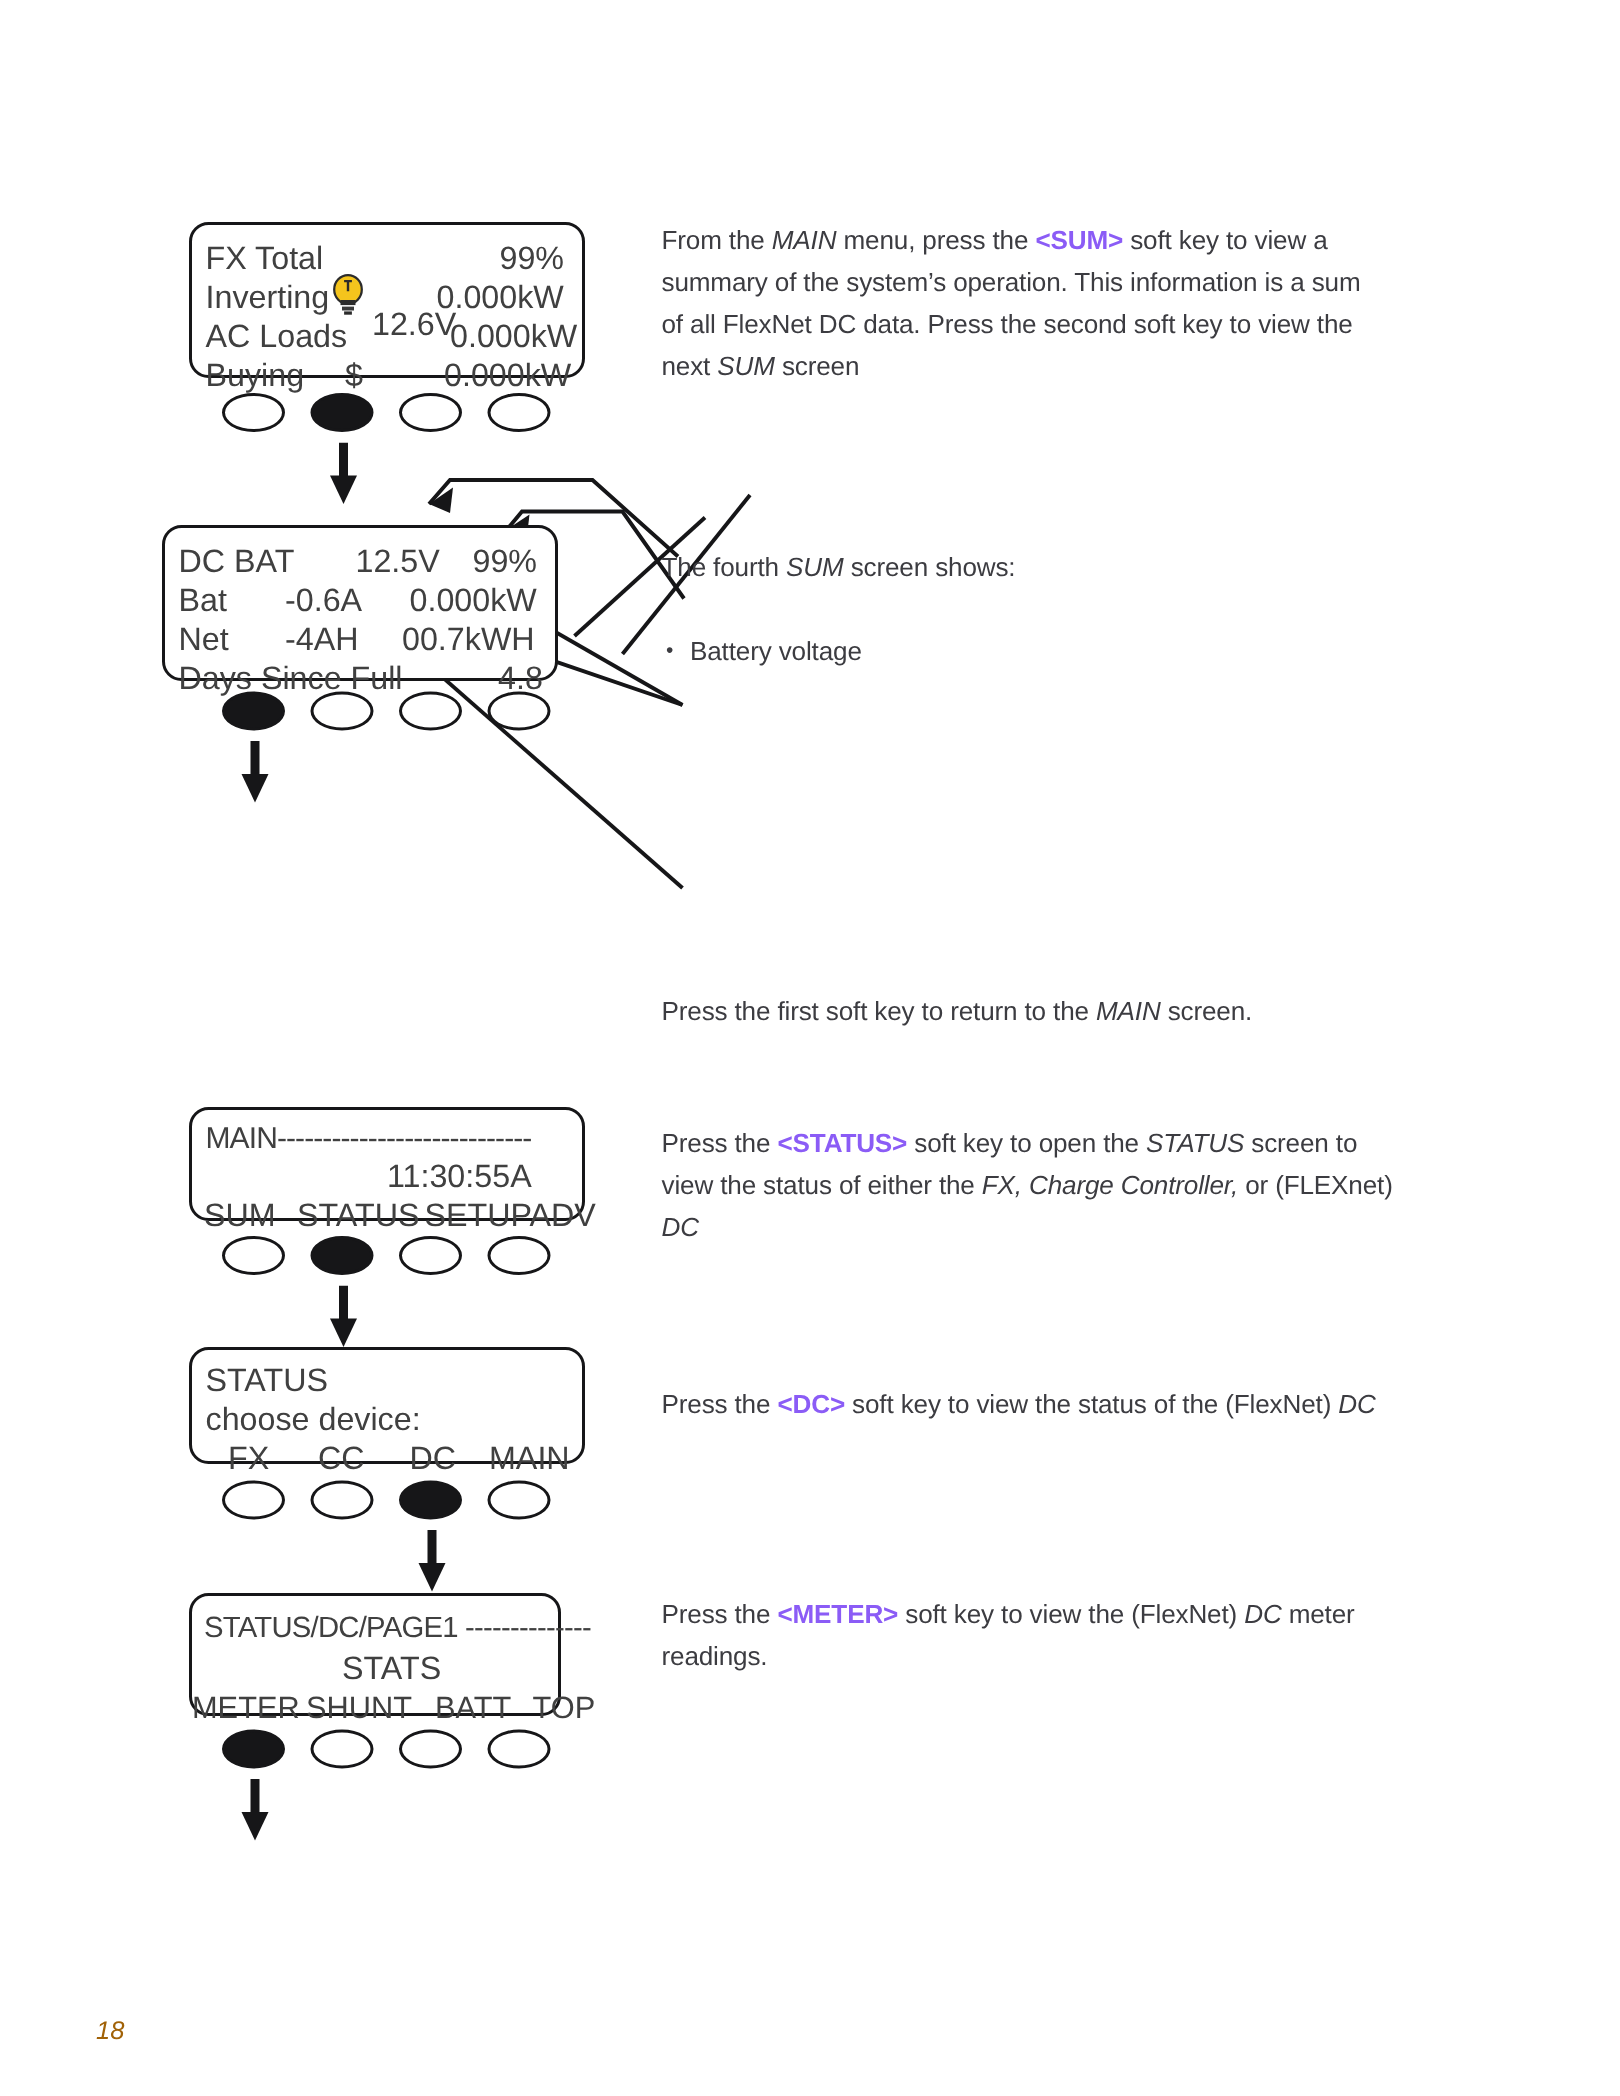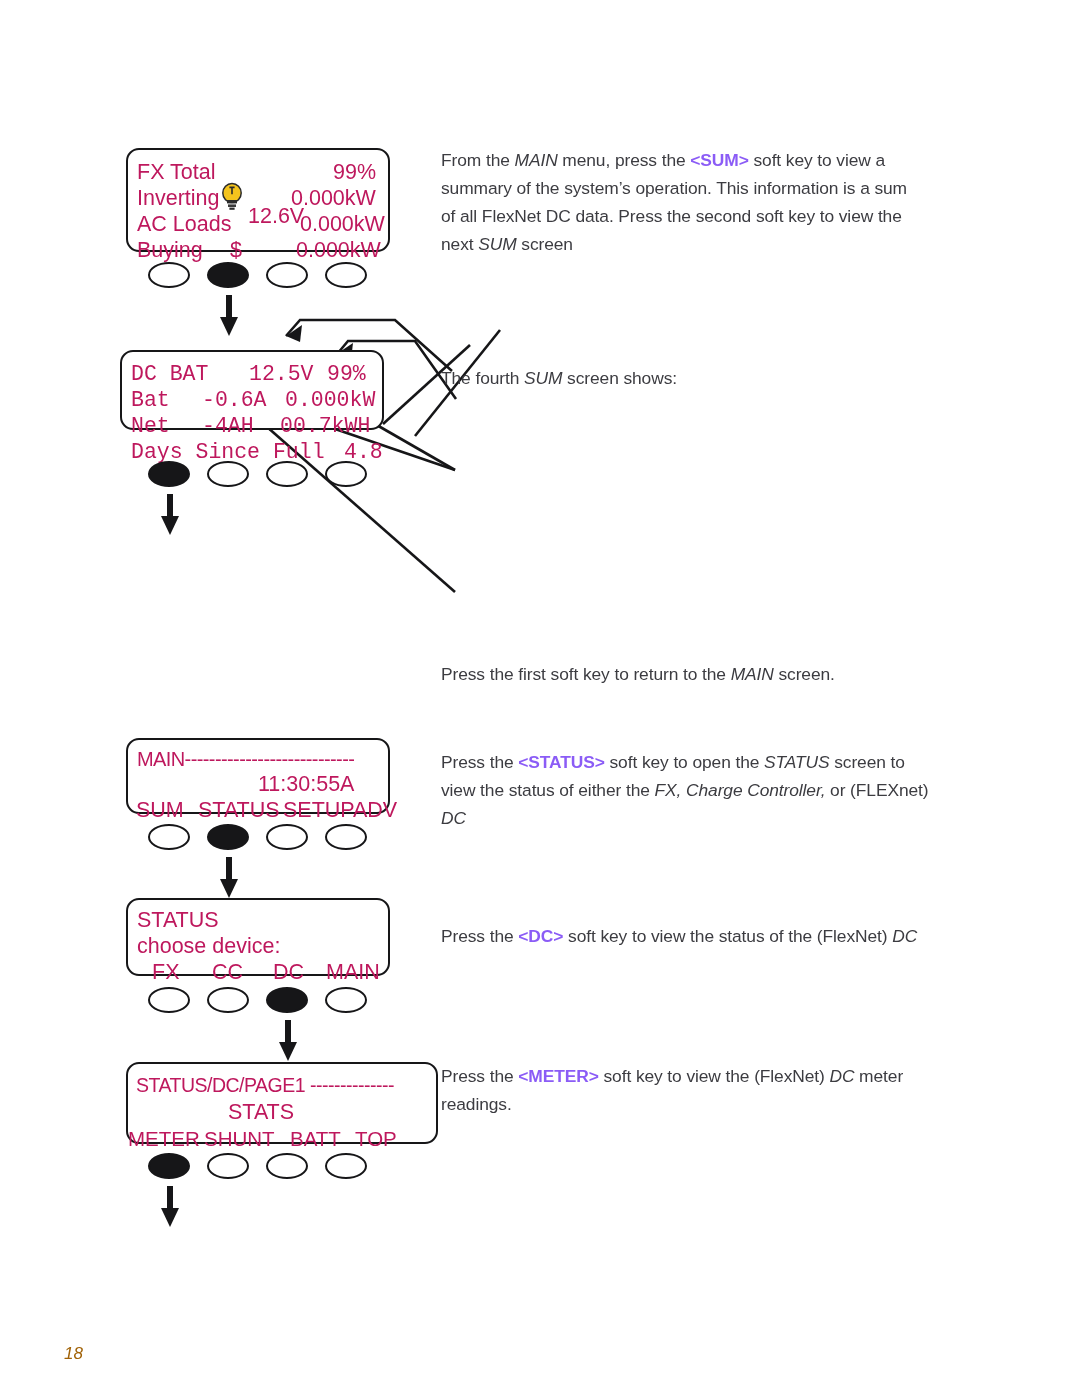--- a/index.html
+++ b/index.html
@@ -48,21 +48,21 @@
   }
 
   
   .lcd {
     position: absolute;
     box-sizing: border-box;
     border: 2.2px solid #161618;
     border-radius: 13px;
     background: #ffffff;
     font-family: "Liberation Sans", sans-serif;
-    color: #be185d;
+    color: #404040;
   }
   .lcd-row {
     position: absolute;
     white-space: pre;
     font-size: 21.5px;
     line-height: 21.5px;
   }
 
   
   .keyrow {
@@ -172,21 +172,21 @@
   <div class="key" style="left:0px;   top:0px;"></div>
   <div class="key on" style="left:59px;  top:0px;"></div>
   <div class="key" style="left:118px; top:0px;"></div>
   <div class="key" style="left:177px; top:0px;"></div>
 </div>
 <svg class="downarrow" style="left:216px; top:295px;" viewBox="0 0 26 42">
   <path d="M13 0 L13 24" stroke="#161618" stroke-width="6" fill="none"></path>
   <polygon points="4,22 22,22 13,41" fill="#161618"></polygon>
 </svg>
 
-<div class="lcd" style="left:120px; top:350px; width:264px; height:80px;font-family:Liberation Mono, monospace;">
+<div class="lcd" style="left:108px; top:350px; width:264px; height:104px;">
   <span class="lcd-row" style="left:9px; top:12px;">DC BAT</span>
   <span class="lcd-row" style="left:127px; top:12px;">12.5V</span>
   <span class="lcd-row" style="left:205px; top:12px;">99%</span>
 
   <span class="lcd-row" style="left:9px; top:38px;">Bat</span>
   <span class="lcd-row" style="left:80px; top:38px;">-0.6A</span>
   <span class="lcd-row" style="left:163px; top:38px;">0.000kW</span>
 
   <span class="lcd-row" style="left:9px; top:64px;">Net</span>
   <span class="lcd-row" style="left:80px; top:64px;">-4AH</span>
@@ -240,21 +240,21 @@
   <div class="key" style="left:0px;   top:0px;"></div>
   <div class="key" style="left:59px;  top:0px;"></div>
   <div class="key on" style="left:118px; top:0px;"></div>
   <div class="key" style="left:177px; top:0px;"></div>
 </div>
 <svg class="downarrow" style="left:275px; top:1020px;" viewBox="0 0 26 42">
   <path d="M13 0 L13 24" stroke="#161618" stroke-width="6" fill="none"></path>
   <polygon points="4,22 22,22 13,41" fill="#161618"></polygon>
 </svg>
 
-<div class="lcd" style="left:126px; top:1062px; width:312px; height:82px;">
+<div class="lcd" style="left:126px; top:1062px; width:248px; height:82px;">
   <span class="lcd-row" style="left:8px; top:11px; font-size:19.5px; letter-spacing:-0.5px;">STATUS/DC/PAGE1 --------------</span>
   <span class="lcd-row" style="left:100px; top:38px;">STATS</span>
   <span class="lcd-row" style="left:0px;   top:64px; font-size:20.5px;">METER</span>
   <span class="lcd-row" style="left:76px;  top:64px; font-size:20.5px;">SHUNT</span>
   <span class="lcd-row" style="left:162px; top:64px; font-size:20.5px;">BATT</span>
   <span class="lcd-row" style="left:227px; top:64px; font-size:20.5px;">TOP</span>
 </div>
 
 <div class="keyrow" style="left:148px; top:1153px;">
   <div class="key on" style="left:0px;   top:0px;"></div>
@@ -269,20 +269,21 @@
 
 <div class="prose" style="left:441px; top:146px; width:480px;">
   <span>From the </span><i>MAIN</i><span> menu, press the </span><b>&lt;SUM&gt;</b><span> soft key to view a summary of the system’s operation. This information is a sum of all FlexNet DC data. Press the second soft key to view the next </span><i>SUM</i><span> screen</span>
 </div>
 
 <div class="prose" style="left:441px; top:364px; width:480px;">
   <span>The fourth </span><i>SUM</i><span> screen shows:</span>
 </div>
 
 <div class="bullets" style="left:441px; top:420px; width:482px;">
+  <div class="bullet"><span>Battery voltage</span></div>
 </div>
 
 <div class="prose" style="left:441px; top:660px; width:480px;">
   <span>Press the first soft key to return to the </span><i>MAIN</i><span> screen.</span>
 </div>
 
 <div class="prose" style="left:441px; top:748px; width:488px;">
   <span>Press the </span><b>&lt;STATUS&gt;</b><span> soft key to open the </span><i>STATUS</i><span> screen to view the status of either the </span><i>FX, Charge Controller,</i><span> or (FLEXnet) </span><i>DC</i>
 </div>
 

